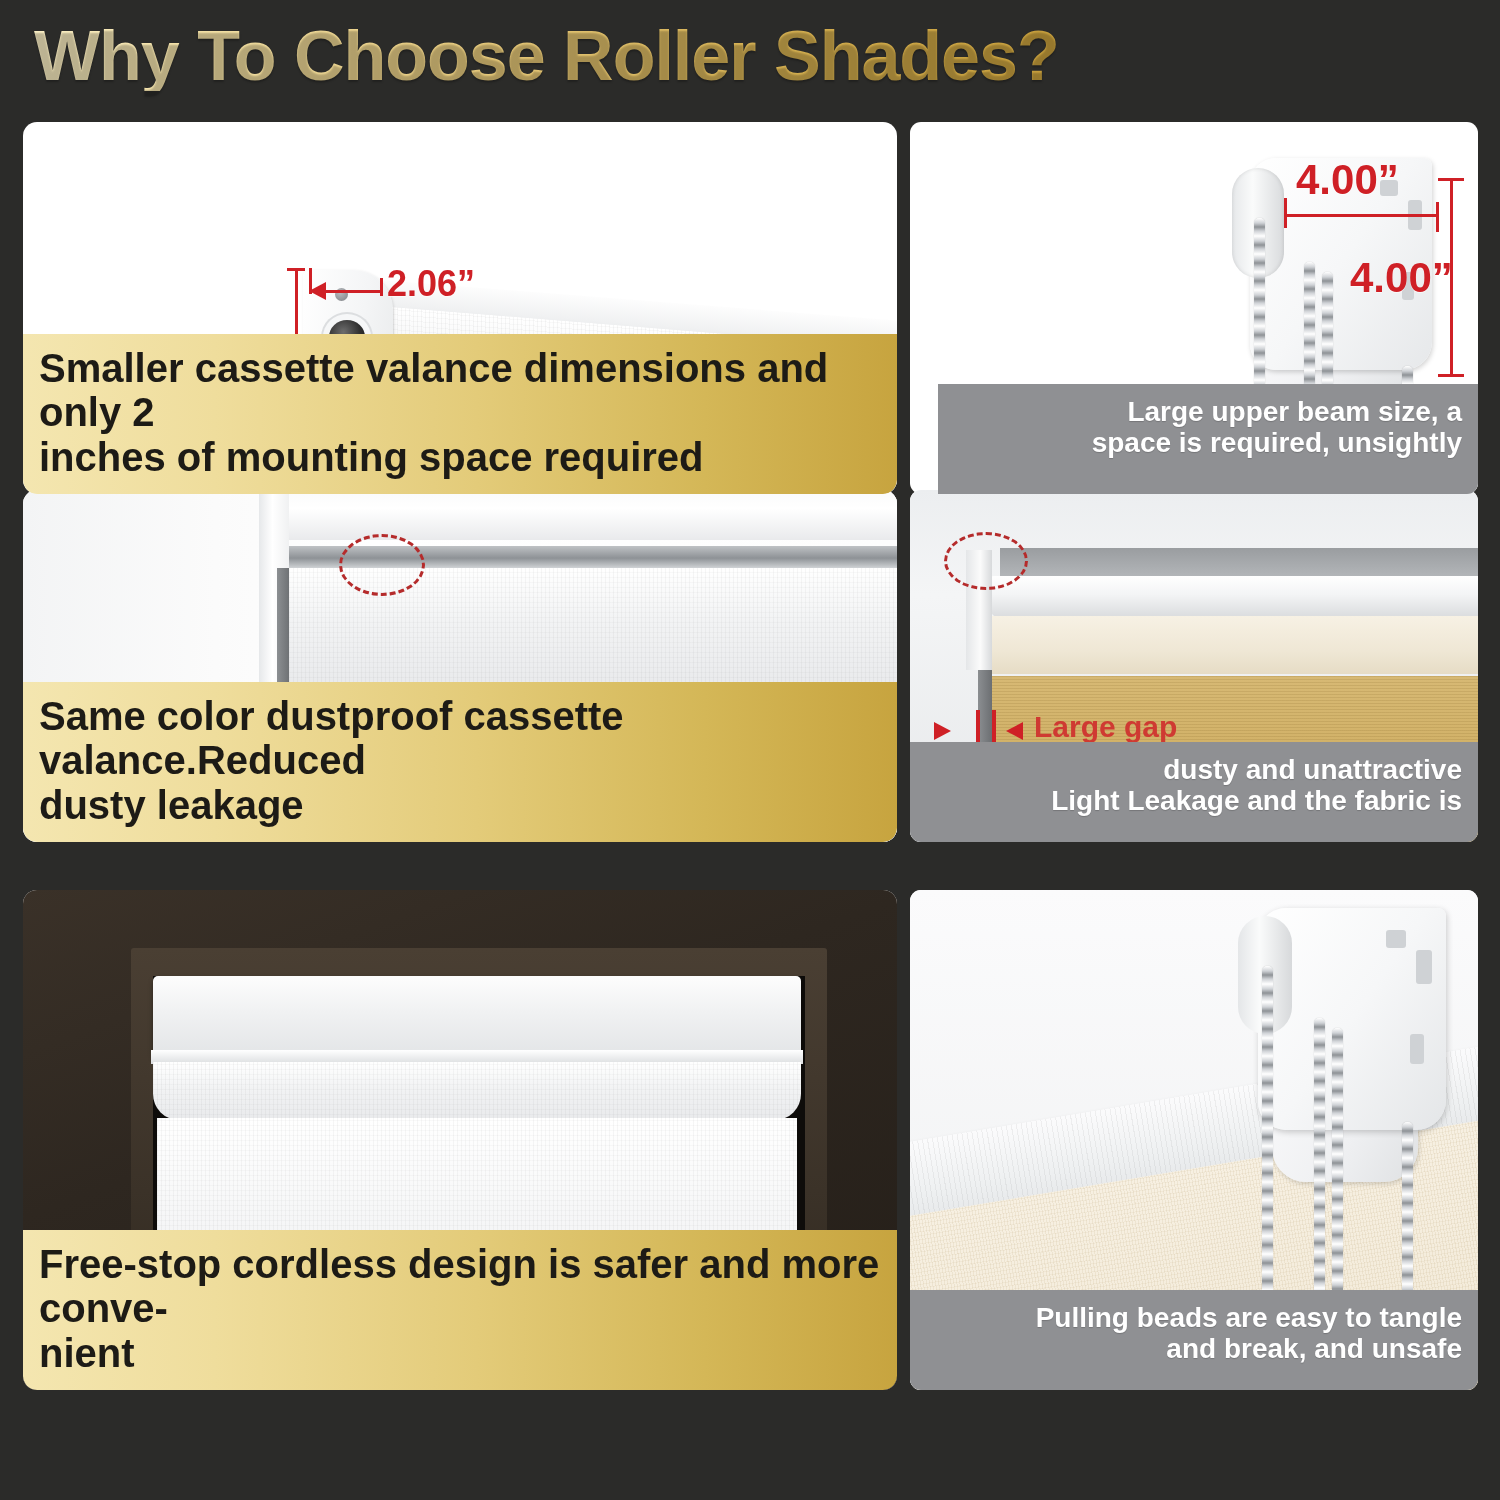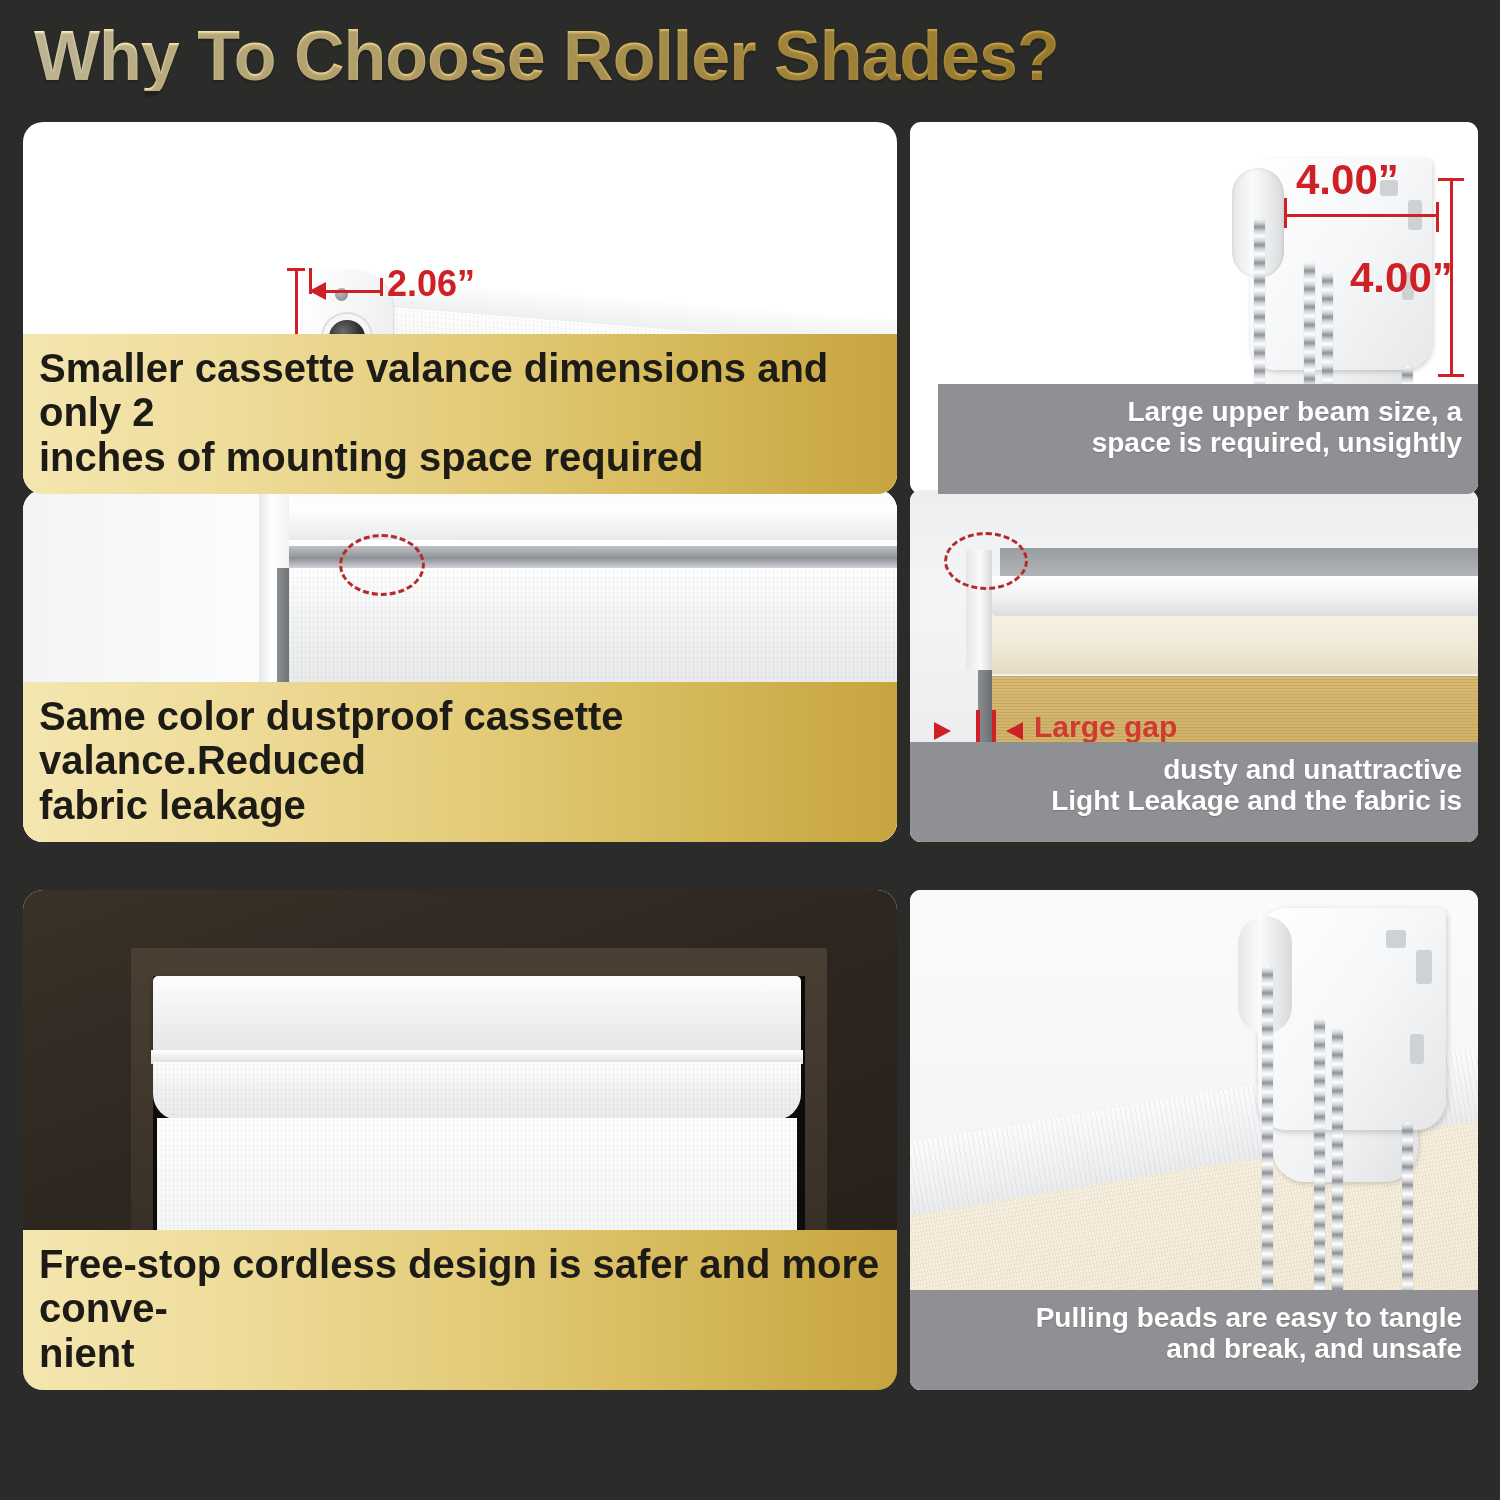--- a/index.html
+++ b/index.html
@@ -26,21 +26,21 @@
     -webkit-background-clip:text;
     background-clip:text;
     color:transparent;
     -webkit-text-fill-color:transparent;
     text-shadow:0 2px 2px rgba(0,0,0,.25);
     white-space:nowrap;
   }
 
   
   .panel{ position:absolute; overflow:hidden; background:#fff; }
-  .panel.left  { left:23px;  width:874px; border-radius:20px; }
+  .panel.left  { left:23px;  width:874px; border-radius:14px; }
   .panel.right { left:910px; width:568px; border-radius:11px;text-align:right; }
 
   .row1 { top:122px; height:372px; }
   .row2 { top:490px; height:352px; }
   .row3 { top:890px; height:500px; }
 
   .photo{ position:absolute; left:0; top:0; right:0; bottom:0; overflow:hidden; }
 
   
   .caption{
@@ -438,21 +438,21 @@
     <div class="dashed-circle" style="left:316px; top:44px; width:86px; height:62px;"></div>
 
     <div class="arrow right" style="left:208px; top:227px;"></div>
     <div class="dim-line v" style="left:252px; top:216px; height:36px; width:4px;"></div>
     <div class="dim-line v" style="left:264px; top:216px; height:36px; width:4px;"></div>
     <div class="arrow left" style="left:276px; top:227px;"></div>
     <div class="gap-label" style="left:302px; top:216px;">smaller gap</div>
   </div>
   <div class="caption gold">
     <span class="ln">Same color dustproof cassette valance.Reduced</span>
-    <span class="ln">fabric leakage</span>
+    <span class="ln">dusty leakage</span>
   </div>
 </div>
 
 <div class="panel right row2">
   <div class="photo">
     <div id="p4-wall"></div>
     <div id="p4-shadow"></div>
     <div id="p4-tube"></div>
     <div id="p4-valance"></div>
     <div id="p4-fabric" class="fabric-gold"></div>

